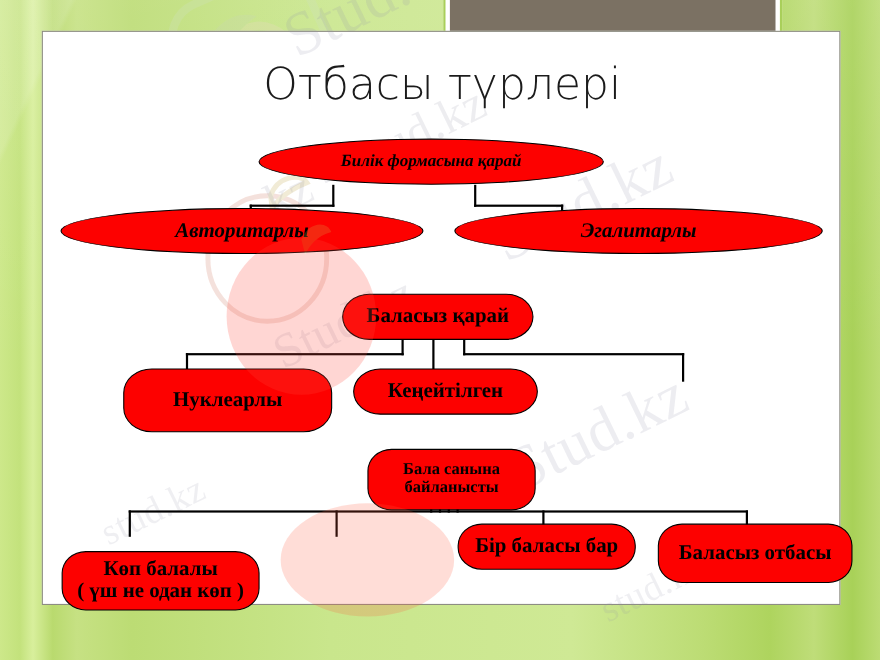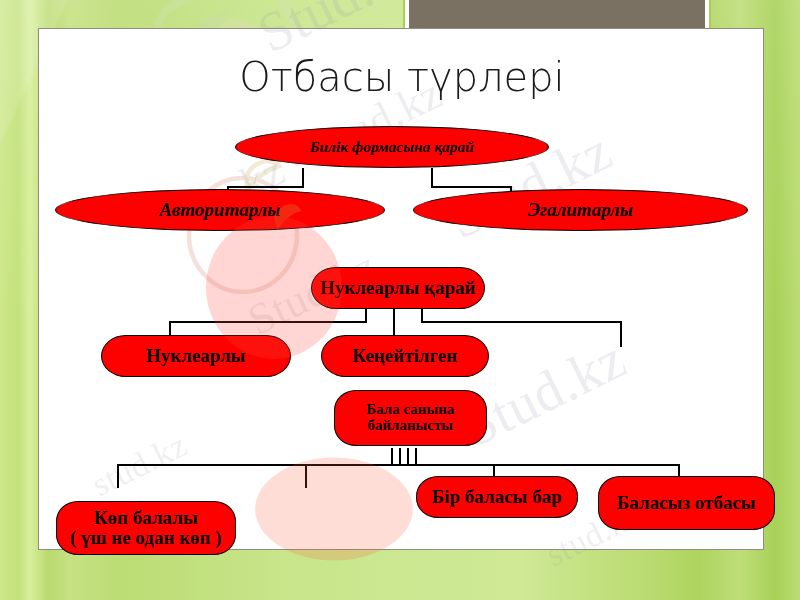--- a/index.html
+++ b/index.html
@@ -208,38 +208,38 @@
       <div class="line v" style="left:188px; top:157px; height:12px;"></div>
 
       <div class="line v" style="left:392px; top:139px; height:20px;"></div>
       <div class="line h" style="left:392px; top:157px; width:81px;"></div>
       <div class="line v" style="left:471px; top:157px; height:12px;"></div>
 
       <div class="node pill" style="left:16px; top:160px; width:330px; height:42px;">Авторитарлы</div>
 
       <div class="node pill" style="left:374px; top:160px; width:335px; height:42px;">Эгалитарлы</div>
 
-      <div class="node round" style="left:272px; top:238px; width:174px; height:42px;">Нуклеарлы қарай</div>
+      <div class="node round" style="left:272px; top:238px; width:174px; height:42px;">Баласыз қарай</div>
 
       <div class="line v" style="left:354px; top:280px; height:38px;"></div>
 
       <div class="line v" style="left:326px; top:280px; height:14px;"></div>
       <div class="line h" style="left:130px; top:292px; width:198px;"></div>
       <div class="line v" style="left:130px; top:292px; height:26px;"></div>
 
       <div class="line v" style="left:382px; top:280px; height:14px;"></div>
       <div class="line h" style="left:382px; top:292px; width:201px;"></div>
       <div class="line v" style="left:581px; top:292px; height:26px;"></div>
 
-      <div class="node round" style="left:62px; top:306px; width:190px; height:42px;">Нуклеарлы</div>
+      <div class="node round" style="left:73px; top:306px; width:190px; height:58px;">Нуклеарлы</div>
 
       <div class="node round" style="left:282px; top:306px; width:168px; height:42px;">Кеңейтілген</div>
 
 
-      <div class="node soft" style="left:295px; top:361px; width:153px; height:56px; font-size:15px;">Бала санына
+      <div class="node soft" style="left:295px; top:379px; width:153px; height:56px; font-size:15px;">Бала санына
 байланысты</div>
 
       <div class="line v" style="left:352px; top:419px; height:18px;"></div>
       <div class="line v" style="left:360px; top:419px; height:18px;"></div>
       <div class="line v" style="left:368px; top:419px; height:18px;"></div>
       <div class="line v" style="left:376px; top:419px; height:18px;"></div>
 
       <div class="line h" style="left:78px; top:435px; width:563px;"></div>
 
       <div class="line v" style="left:78px; top:435px; height:24px;"></div>

